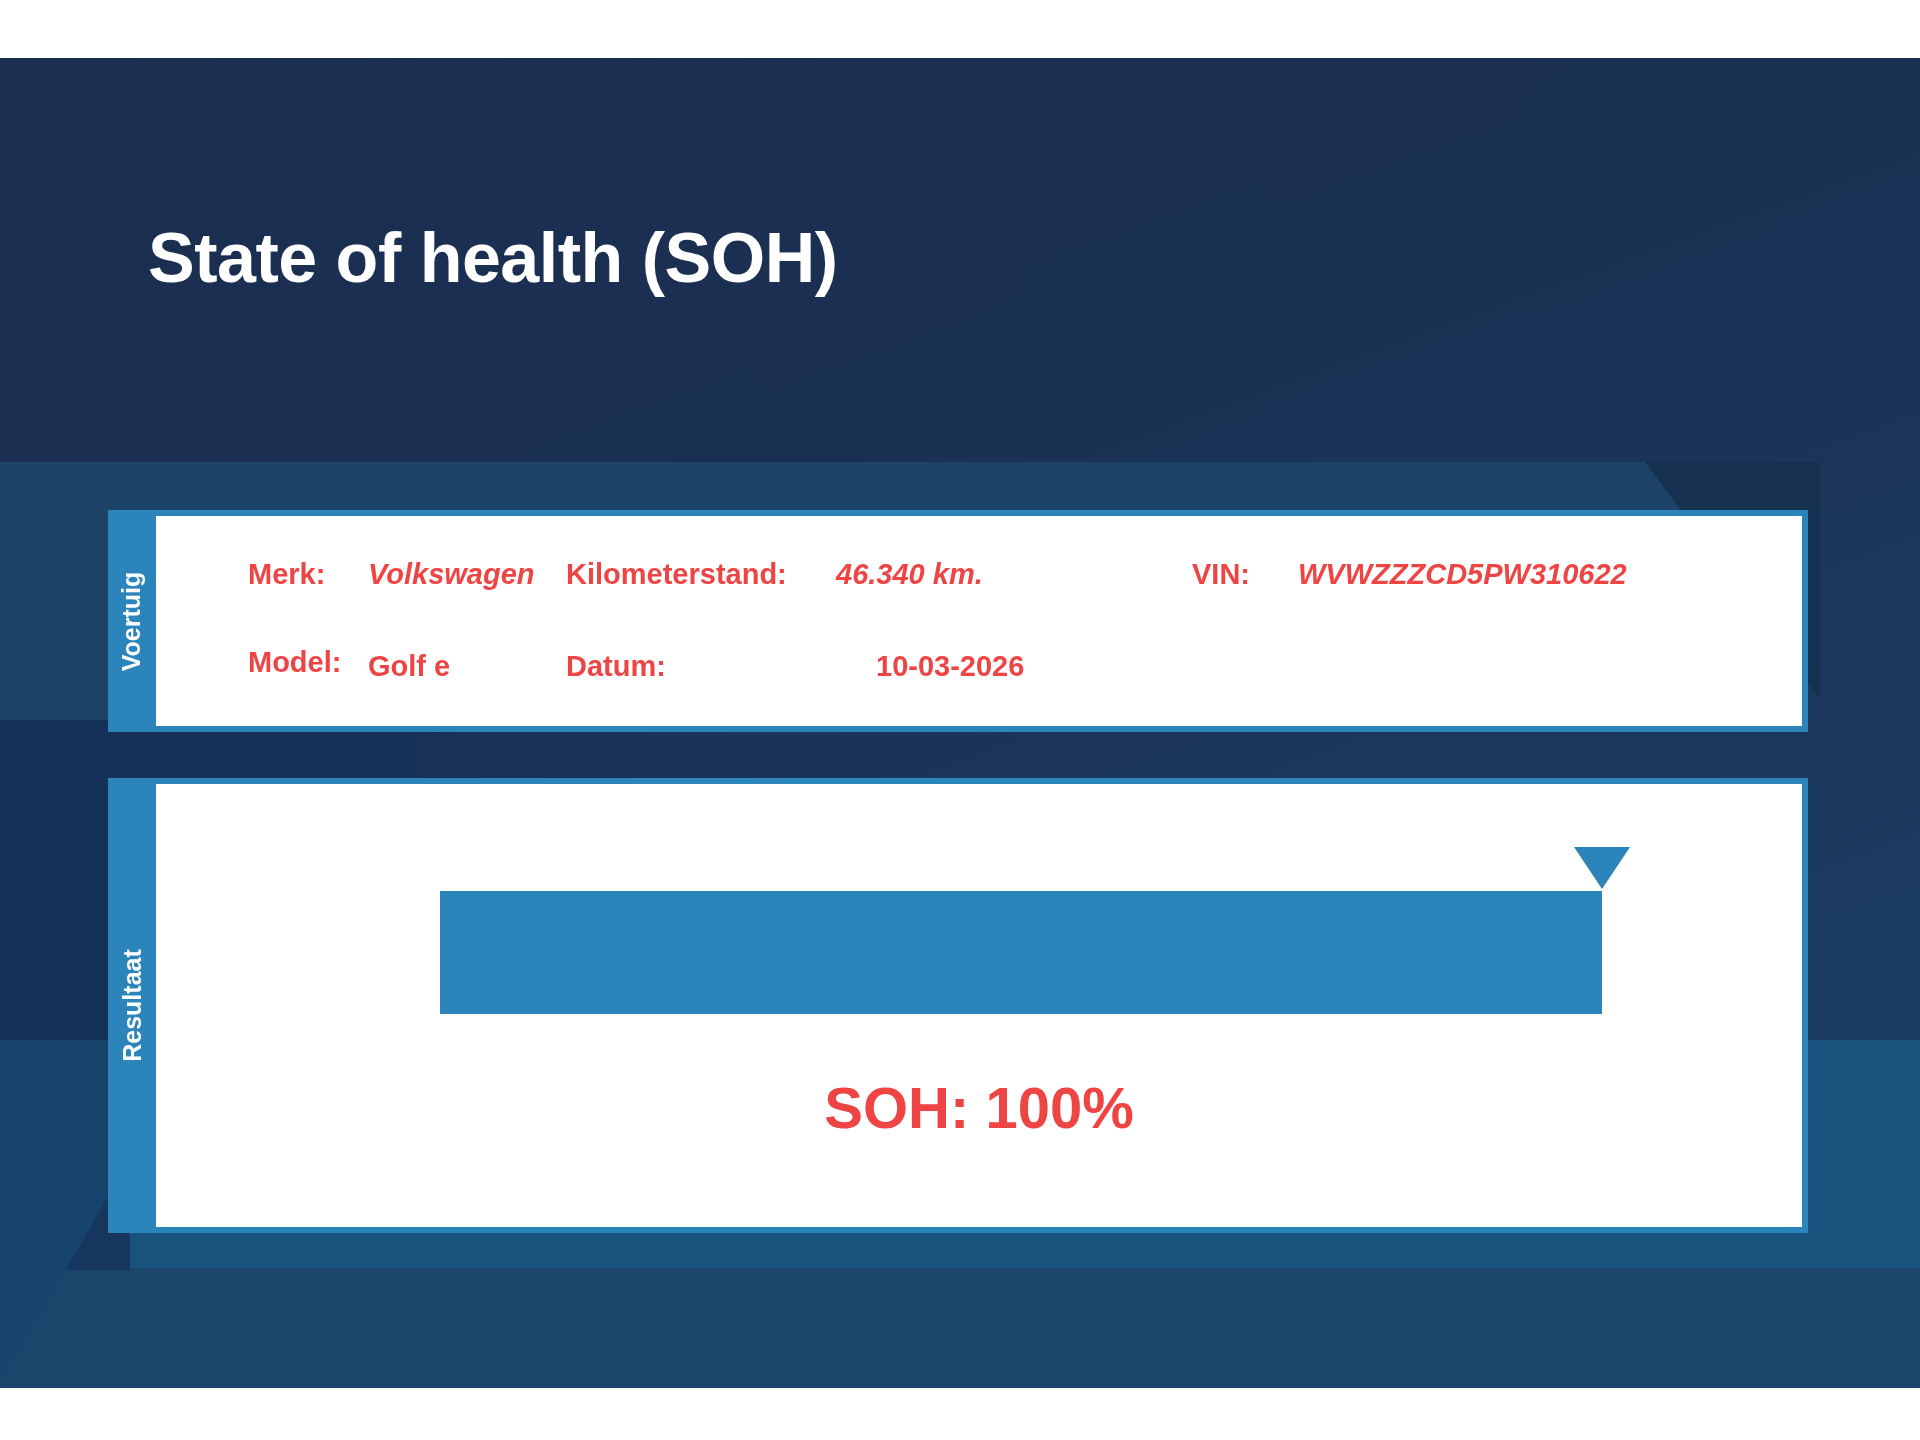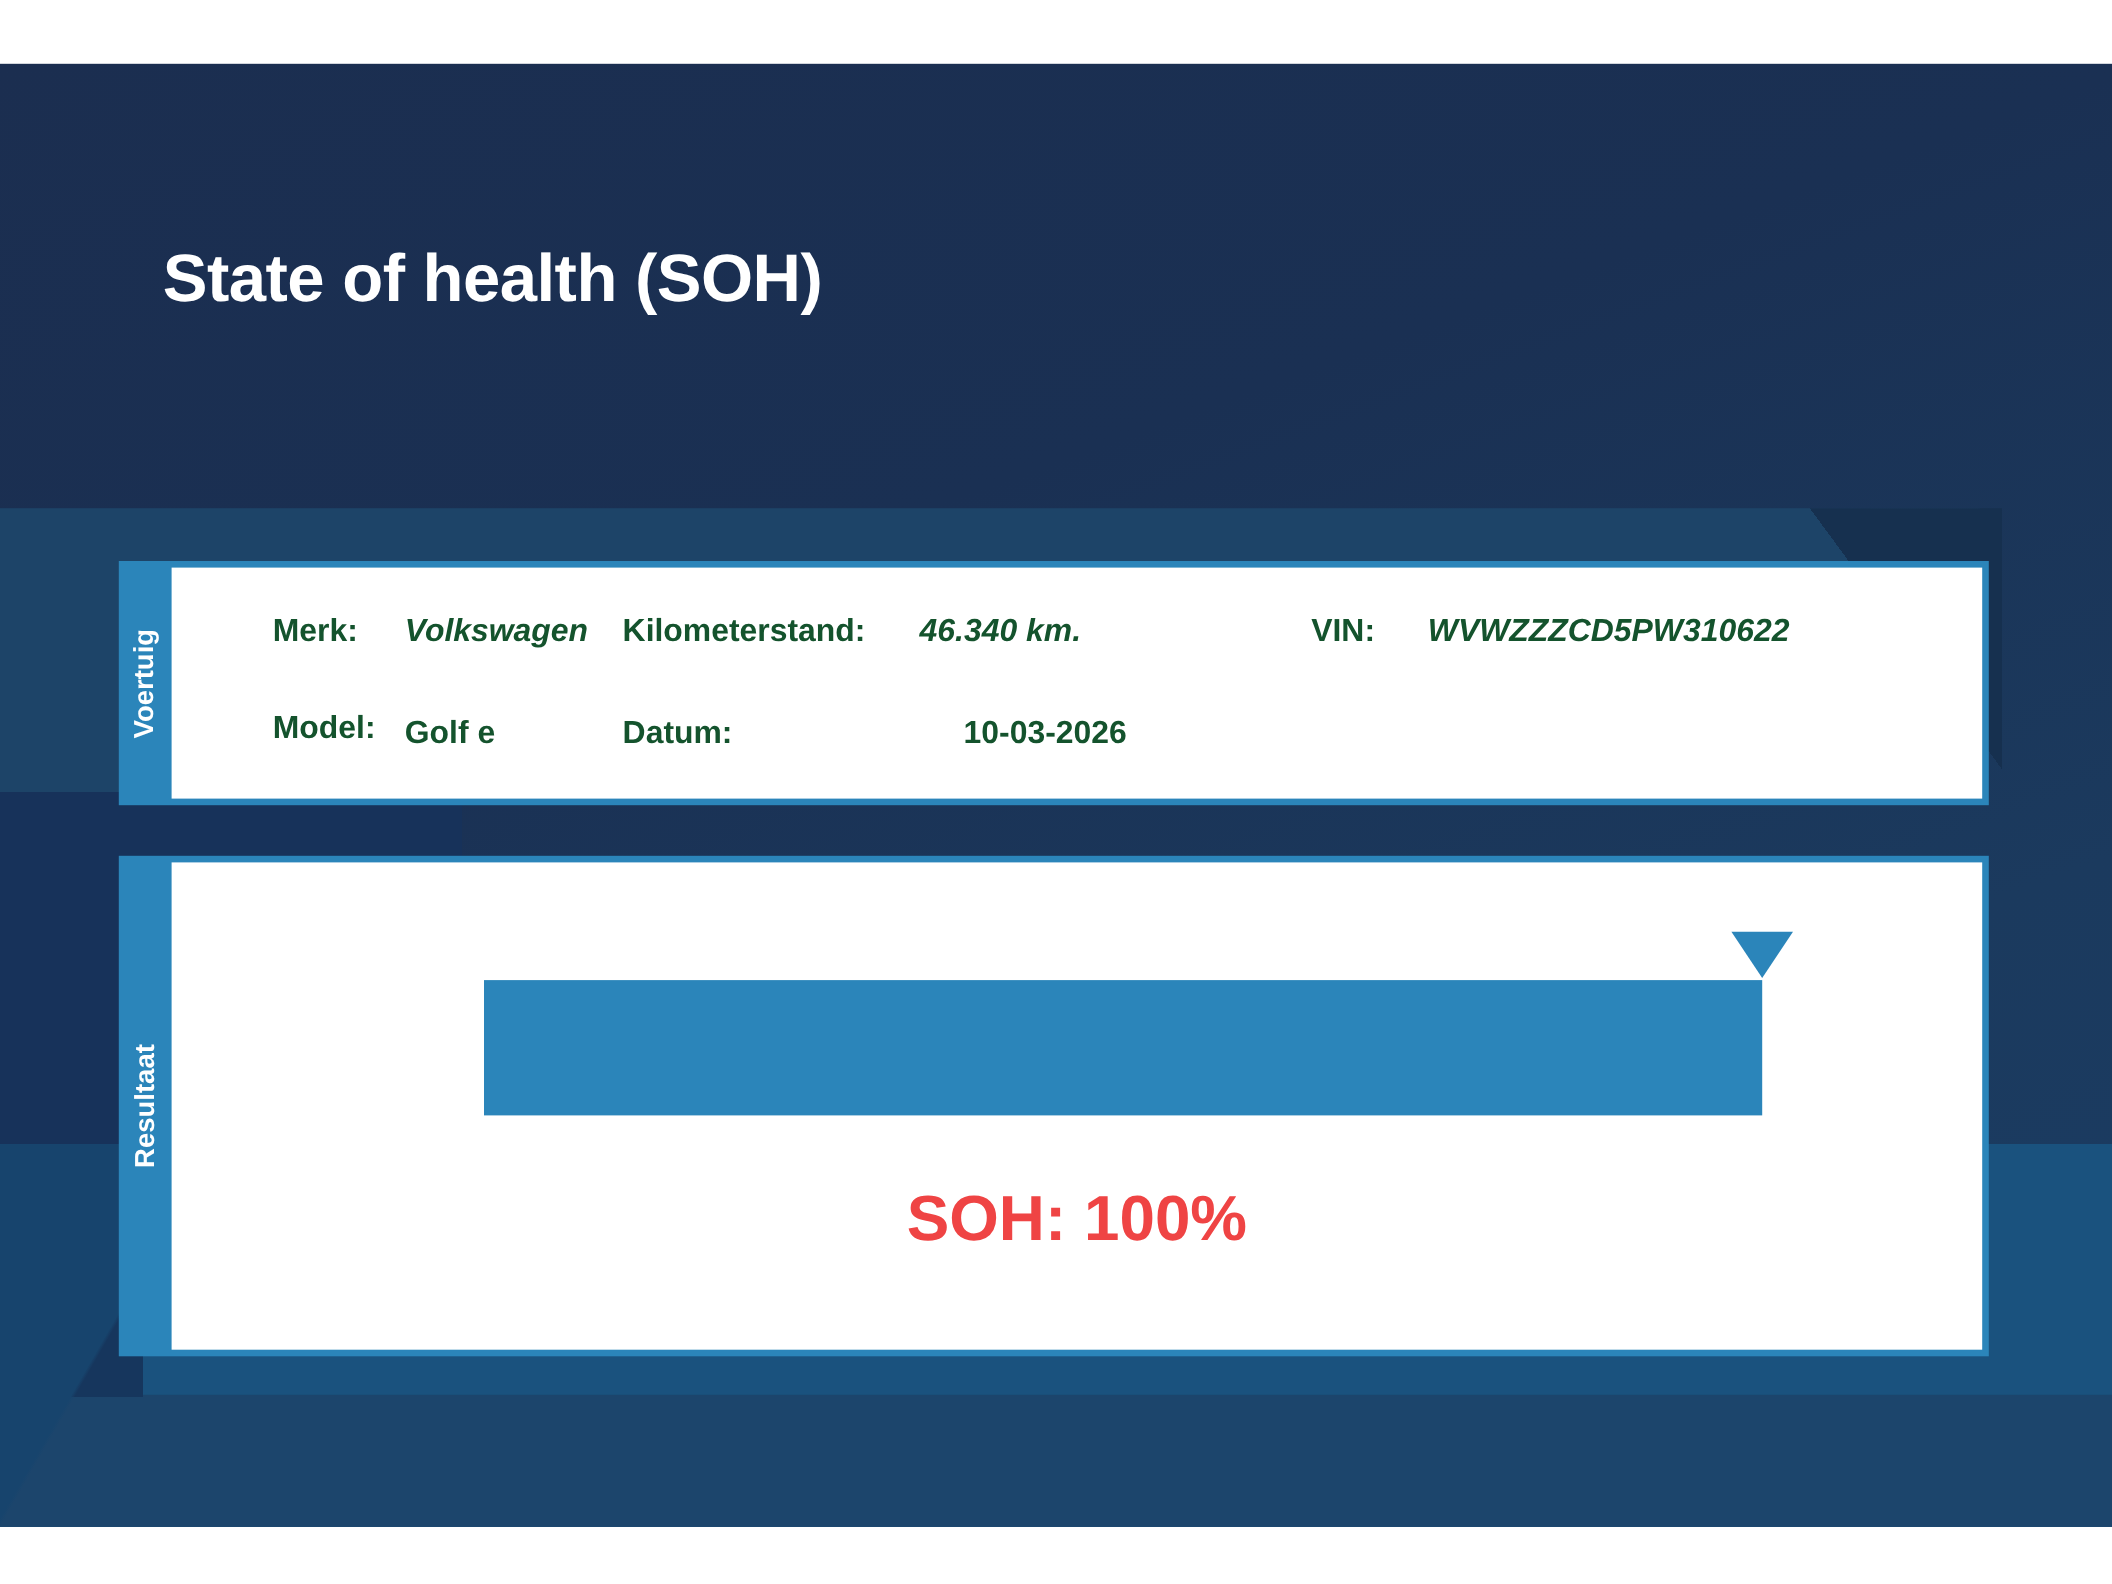--- a/index.html
+++ b/index.html
@@ -99,21 +99,21 @@
     height: 230px;
     background: #16365d;
   }
 
   
   .title {
     position: absolute;
     left: 148px;
     top: 218px;
     color: #ffffff;
-    font-size: 61px;
+    font-size: 70px;
     font-weight: bold;
     letter-spacing: -0.5px;
     white-space: nowrap;
   }
 
   
   .panel {
     position: absolute;
     background: #2b85ba;
     box-sizing: border-box;
@@ -153,21 +153,21 @@
   }
   .veh-grid {
     position: absolute;
     left: 0;
     top: 0;
     right: 0;
     bottom: 0;
   }
   .veh-cell {
     position: absolute;
-    color: #14532d;
+    color: #ef4444;
     font-size: 29px;
     font-weight: bold;
     white-space: nowrap;
   }
   .veh-val-italic {
     font-style: italic;
   }
 
   
   #result-panel {

